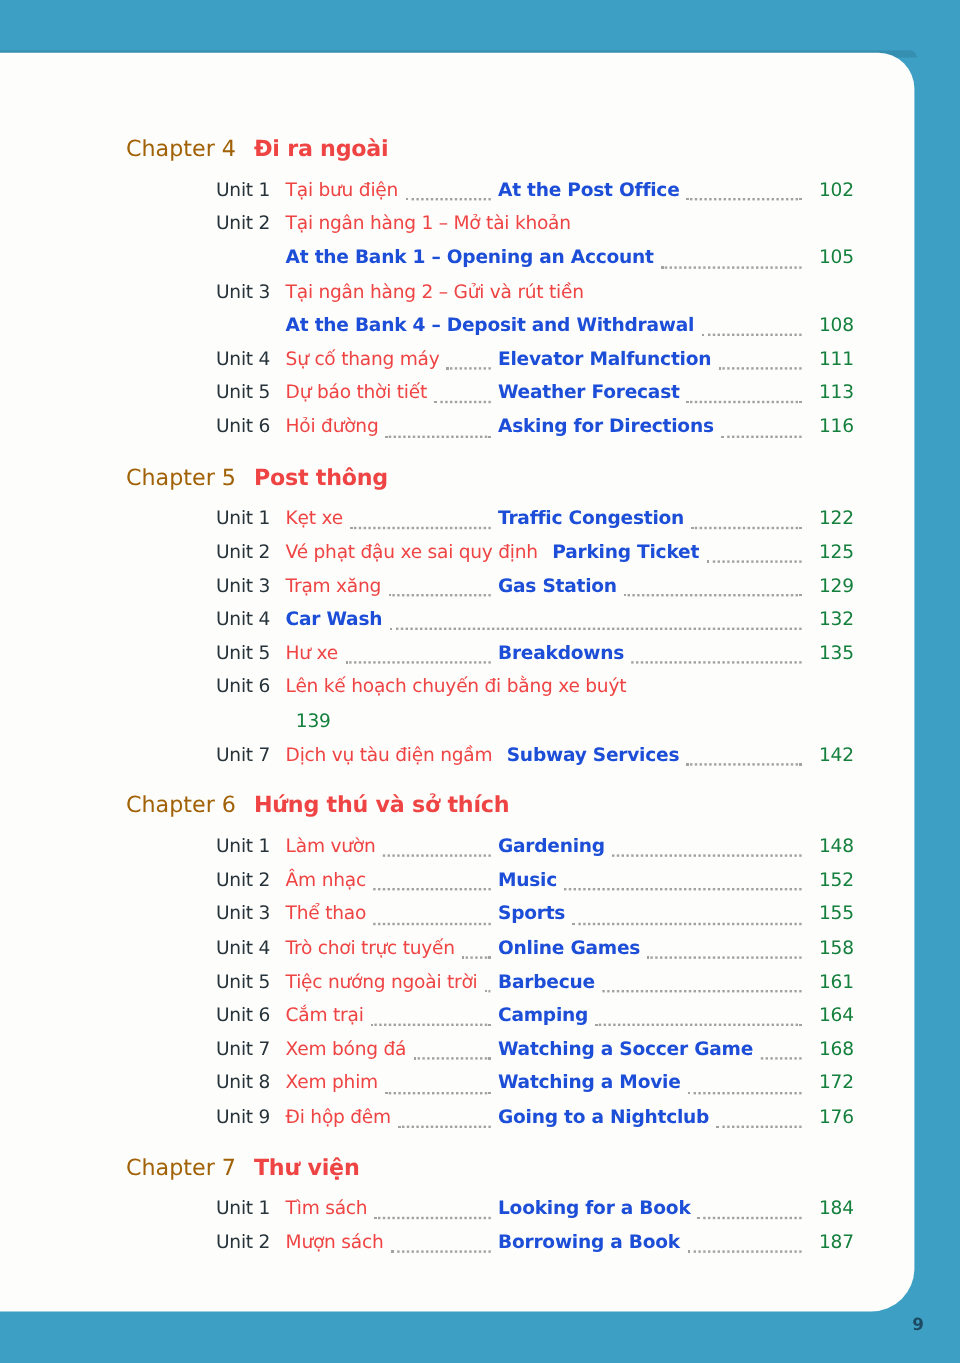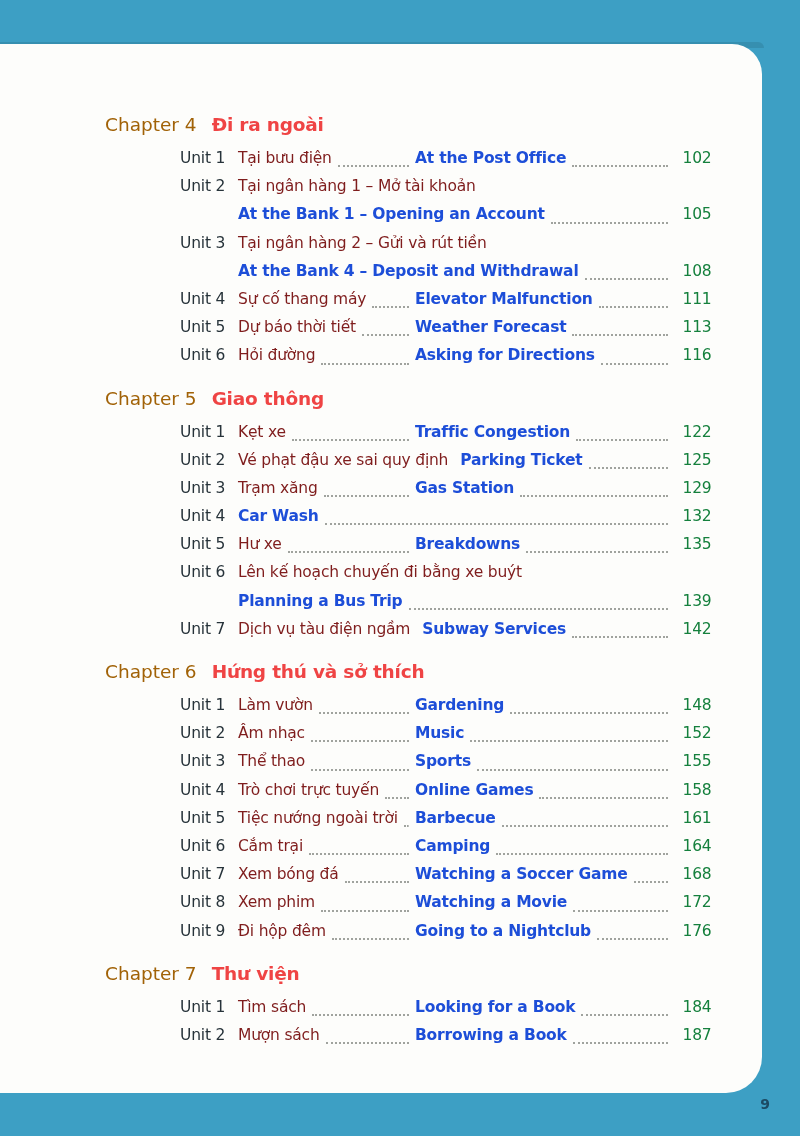--- a/index.html
+++ b/index.html
@@ -34,21 +34,21 @@
     display:flex;align-items:baseline;height:28.2px;line-height:28.2px;
     font-size:15.5px;padding-left:75px;white-space:nowrap;letter-spacing:-0.2px;
   }
   .rowgroup{}
   .row.line2{padding-left:133px;}
   .unit{flex:0 0 58px;color:#27333a;}
   .vi-wrap{
     display:flex;align-items:baseline;min-width:177px;flex:0 0 auto;
   }
   .en-wrap{display:flex;align-items:baseline;flex:1 1 auto;min-width:0;}
-  .vi{color:#7f1d1d;}
+  .vi{color:#ef4444;}
   .en{color:#1d4ed8;font-weight:600;}
   .dots{
     flex:1 1 0;min-width:0;height:1px;align-self:flex-end;
     border-bottom:2px dotted #a0a39e;margin:0 6px 5px 6px;
   }
   .pg{flex:0 0 46px;text-align:center;color:#15803d;}
   .folio{
     position:absolute;right:30px;bottom:24px;
     color:#1c4a63;font-size:14px;font-weight:bold;
   }
@@ -144,21 +144,21 @@
       <span class="dots"></span>
     </span>
     <span class="pg">116</span>
   </div>
 </div>
   </section>
 
   <section class="chapter">
     <h2 class="chapter-heading">
       <span class="ch-label">Chapter 5</span>
-      <span class="ch-title">Giao thông</span>
+      <span class="ch-title">Post thông</span>
     </h2>
     <div class="rows">
   <div class="row">
     <span class="unit">Unit 1</span>
     <span class="vi-wrap">
       <span class="vi">Kẹt xe</span>
       <span class="dots"></span>
     </span>
     <span class="en-wrap">
       <span class="en">Traffic Congestion</span>
@@ -214,24 +214,20 @@
     </span>
     <span class="pg">135</span>
   </div>
 
   <div class="rowgroup">
     <div class="row line1">
       <span class="unit">Unit 6</span>
       <span class="vi">Lên kế hoạch chuyến đi bằng xe buýt</span>
     </div>
     <div class="row line2">
-      <span class="en-wrap">
-        <span class="en">Planning a Bus Trip</span>
-        <span class="dots"></span>
-      </span>
       <span class="pg">139</span>
     </div>
   </div>
 
   <div class="row">
     <span class="unit">Unit 7</span>
     <span class="vi-wrap">
       <span class="vi">Dịch vụ tàu điện ngầm</span>
       <span class="dots"></span>
     </span>

